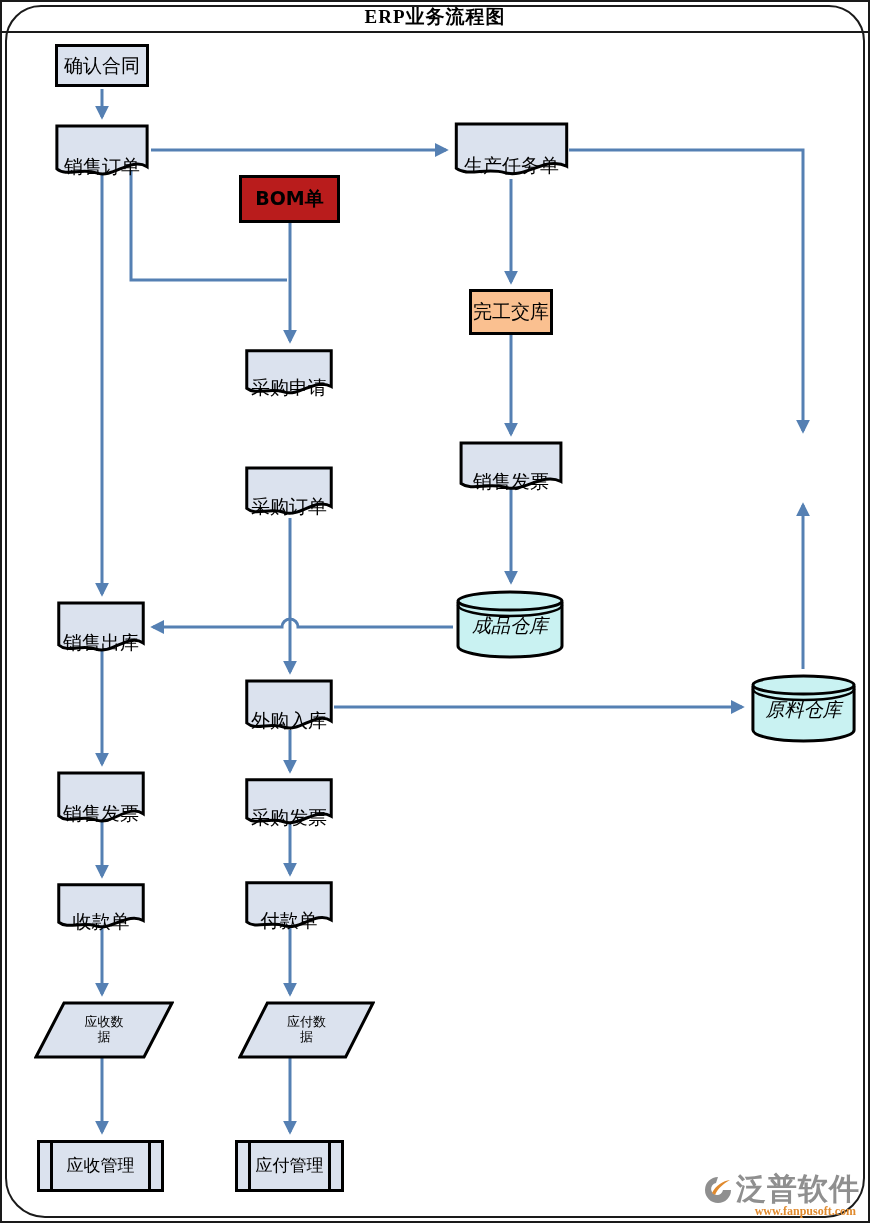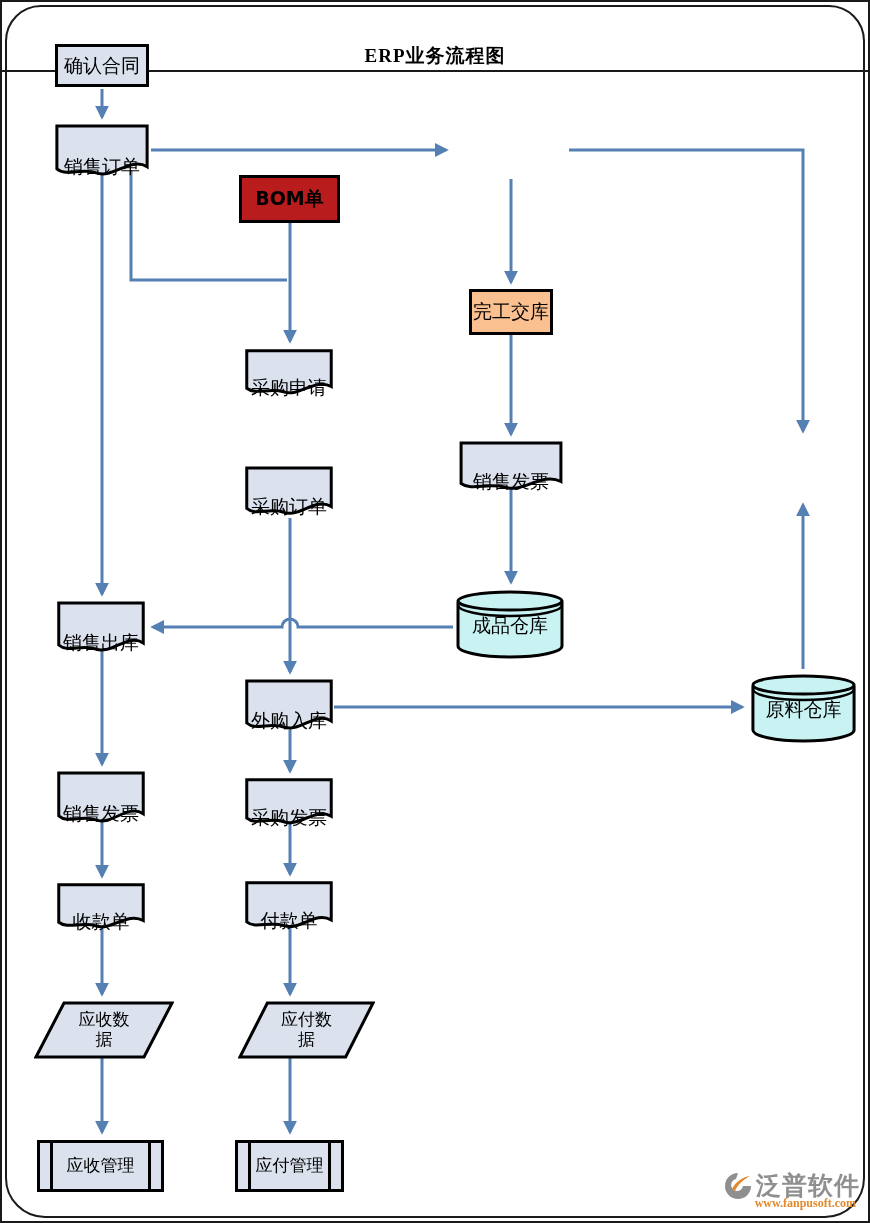--- a/index.html
+++ b/index.html
@@ -10,50 +10,50 @@
     overflow:hidden;
   }
   #frame{
     position:absolute;left:3px;top:3px;right:3px;bottom:3px;
     border:2px solid #1a1a1a;border-radius:36px 36px 40px 40px;
     box-sizing:border-box;background:#fff;
   }
   #titlebar{
     position:absolute;left:0;top:0;right:0;height:29px;
     border-bottom:2px solid #1a1a1a;
-    display:flex;align-items:center;justify-content:center;margin-top:39px;
+    display:flex;align-items:center;justify-content:center;
   }
   #title{
     font-family:"Liberation Serif","DejaVu Serif",serif;
     font-weight:bold;font-size:19px;color:#000;letter-spacing:1px;
   }
   #connectors{position:absolute;left:0;top:0;width:870px;height:1223px;}
   .edge{stroke:#5580b3;stroke-width:3;fill:none;}
   .node{
     position:absolute;box-sizing:border-box;
     display:flex;align-items:center;justify-content:center;
     font-size:19px;color:#000;text-align:center;line-height:1.15;
   }
   .node .shape{position:absolute;left:0;top:0;width:100%;height:100%;}
   .node .lbl{position:relative;z-index:2;}
   .rect-node{border:3px solid #000;background:#dbe2ee;}
   .rect-node.bom{background:#b91c1c;font-weight:bold;}
   .rect-node.finish{background:#fac090;}
   .doc-node .lbl{margin-bottom:13px;margin-top:41px;}
-  .cyl-node .lbl{margin-top:4px;}
-  .par-node{font-size:17px;}
+  .cyl-node .lbl{margin-top:4px;font-style:italic;}
+  .par-node{font-size:13px;}
   .pre-node{border:3px solid #000;background:#dbe2ee;font-size:17px;}
   .pre-node .bar{position:absolute;top:-1px;bottom:-1px;width:3px;background:#000;z-index:1;}
   .pre-node .bar.l{left:10px;} .pre-node .bar.r{right:10px;}
   #watermark{
     position:absolute;right:8px;bottom:6px;width:170px;height:46px;z-index:5;
   }
   #wm-row{display:flex;align-items:center;justify-content:flex-end;}
   #wm-brand{
-    font-size:25px;font-weight:bold;color:#8f8f8f;
+    font-size:30px;font-weight:bold;color:#8f8f8f;
     font-family:"DejaVu Sans",sans-serif;letter-spacing:1px;
   }
   #wm-url{
     text-align:right;font-size:12px;font-weight:bold;color:#e08a2e;
     margin-top:-6px;padding-right:4px;font-family:"Liberation Serif",serif;
   }
 </style>
 </head>
 <body>
 
@@ -105,20 +105,26 @@
     <span class="lbl">完工交库</span>
   </div>
 
   <div class="node doc-node" style="left:53px;top:122px;width:94px;height:57px;">
     <svg class="shape" viewBox="0 0 100 56" preserveAspectRatio="none">
       <path d="M2,2 L98,2 L98,42 C80,32 62,54 44,48 C28,43 12,52 2,44 Z" fill="#dbe2ee" stroke="#000" stroke-width="3" vector-effect="non-scaling-stroke"></path>
     </svg>
     <span class="lbl">销售订单</span>
   </div>
 
+  <div class="node doc-node" style="left:452px;top:120px;width:115px;height:59px;">
+    <svg class="shape" viewBox="0 0 100 56" preserveAspectRatio="none">
+      <path d="M2,2 L98,2 L98,42 C80,32 62,54 44,48 C28,43 12,52 2,44 Z" fill="#dbe2ee" stroke="#000" stroke-width="3" vector-effect="non-scaling-stroke"></path>
+    </svg>
+    <span class="lbl">生产任务单</span>
+  </div>
 
   <div class="node doc-node" style="left:243px;top:347px;width:88px;height:50px;">
     <svg class="shape" viewBox="0 0 100 56" preserveAspectRatio="none">
       <path d="M2,2 L98,2 L98,42 C80,32 62,54 44,48 C28,43 12,52 2,44 Z" fill="#dbe2ee" stroke="#000" stroke-width="3" vector-effect="non-scaling-stroke"></path>
     </svg>
     <span class="lbl">采购申请</span>
   </div>
 
   <div class="node doc-node" style="left:243px;top:464px;width:88px;height:54px;">
     <svg class="shape" viewBox="0 0 100 56" preserveAspectRatio="none">

